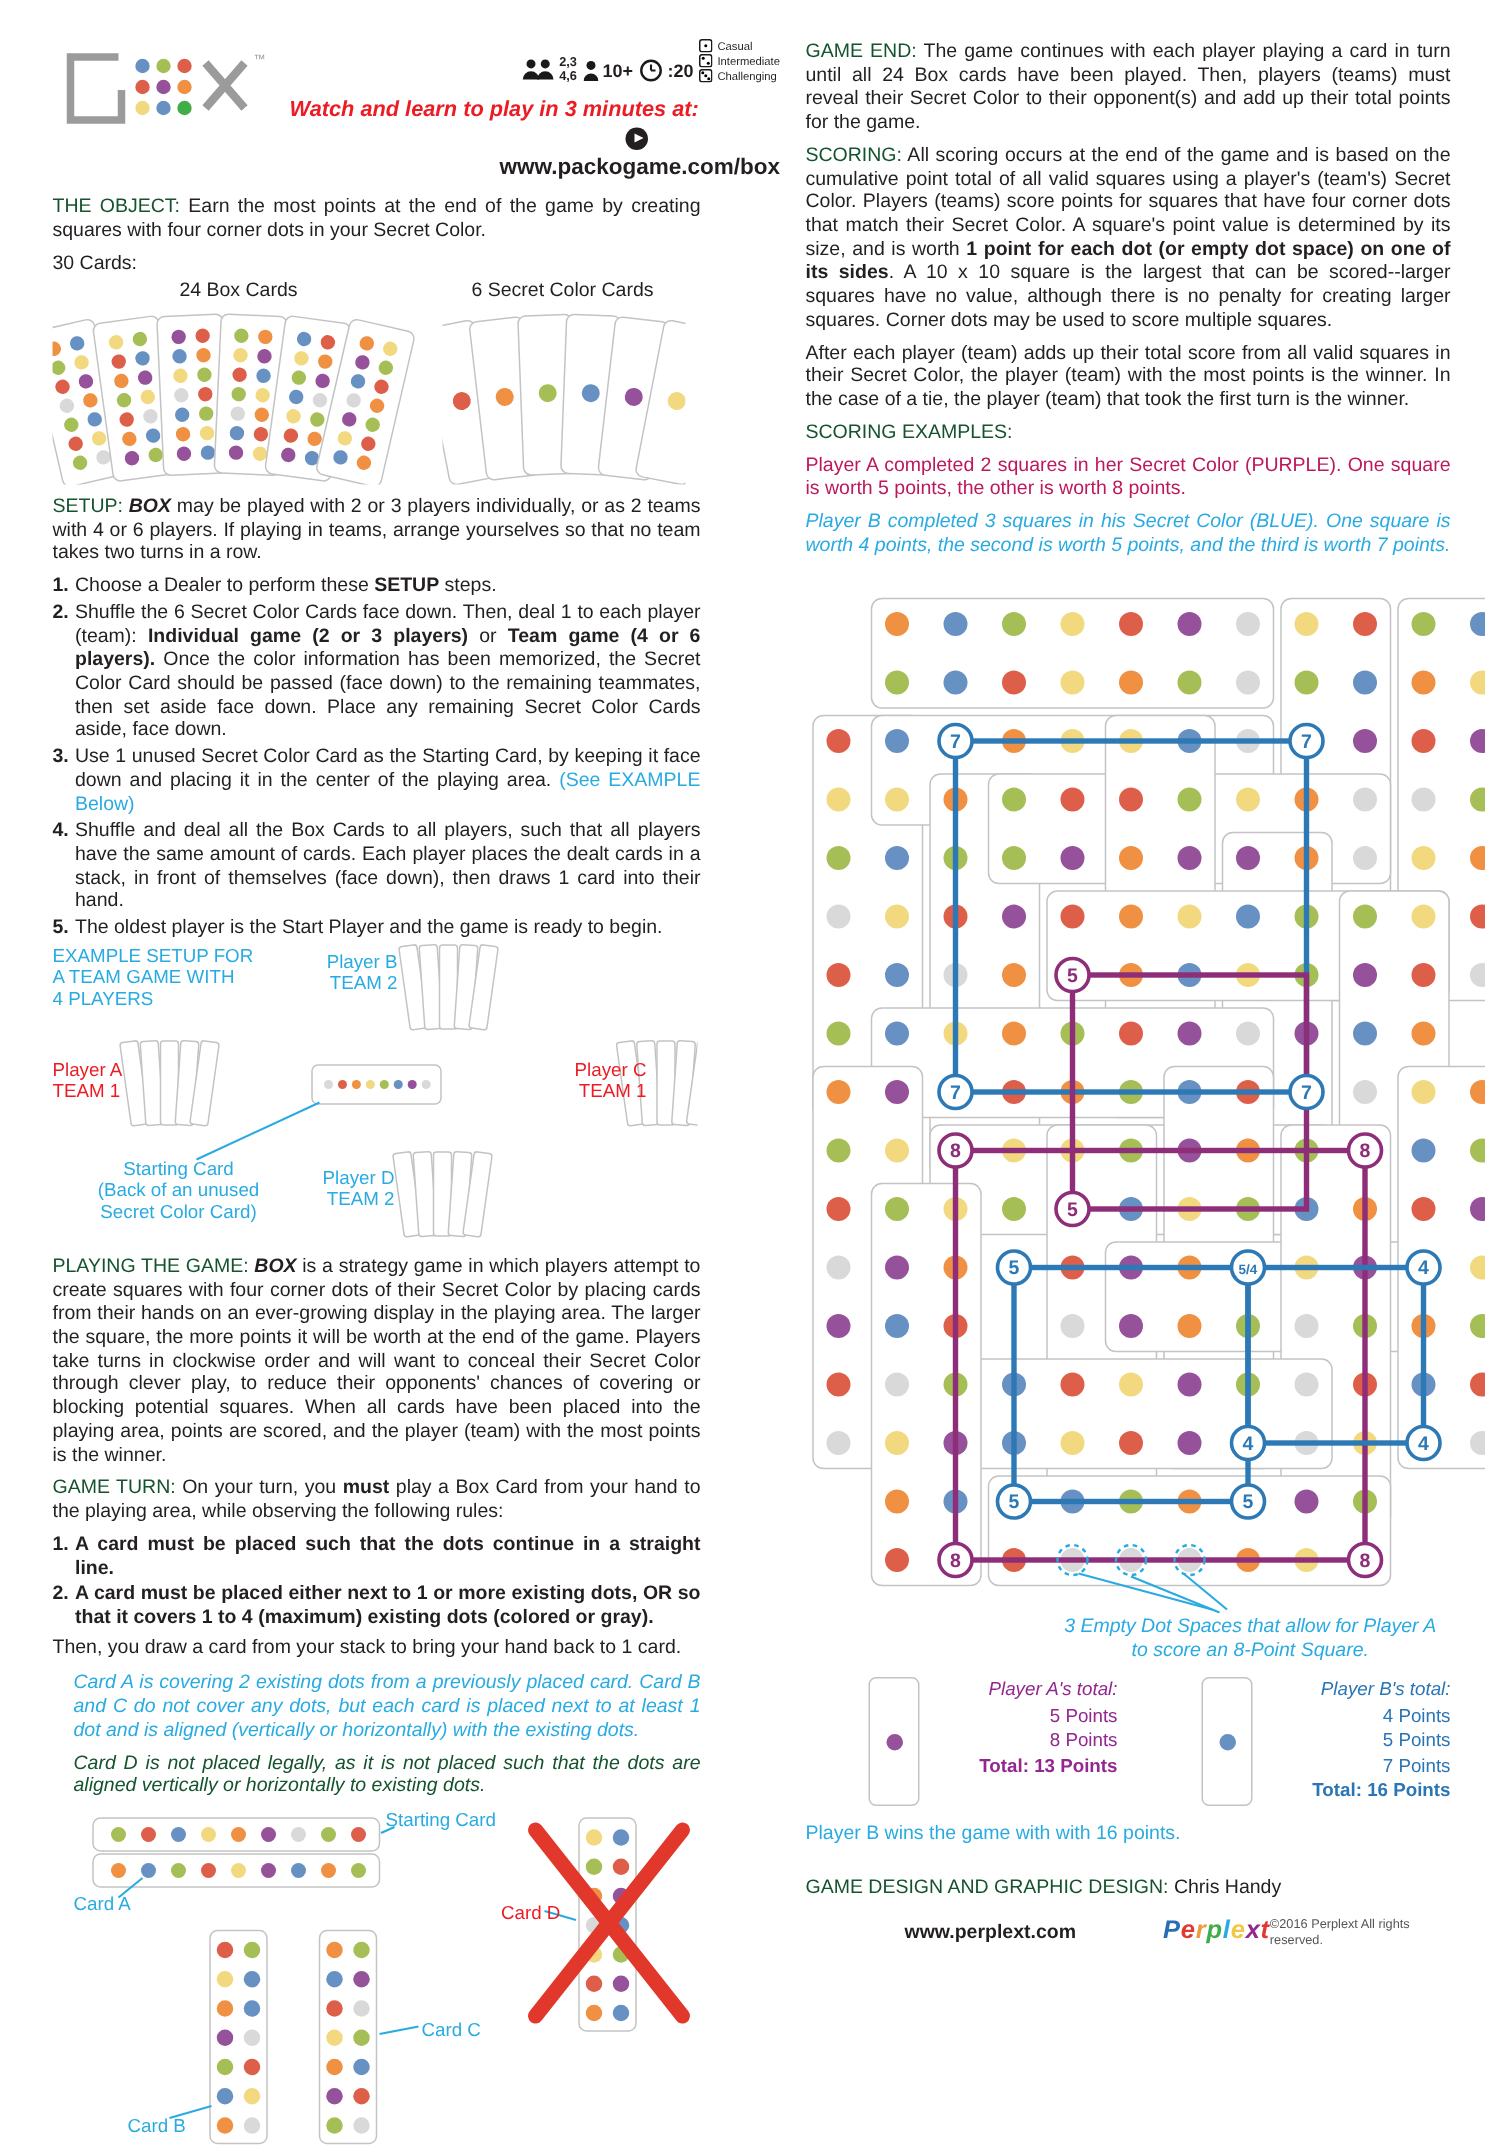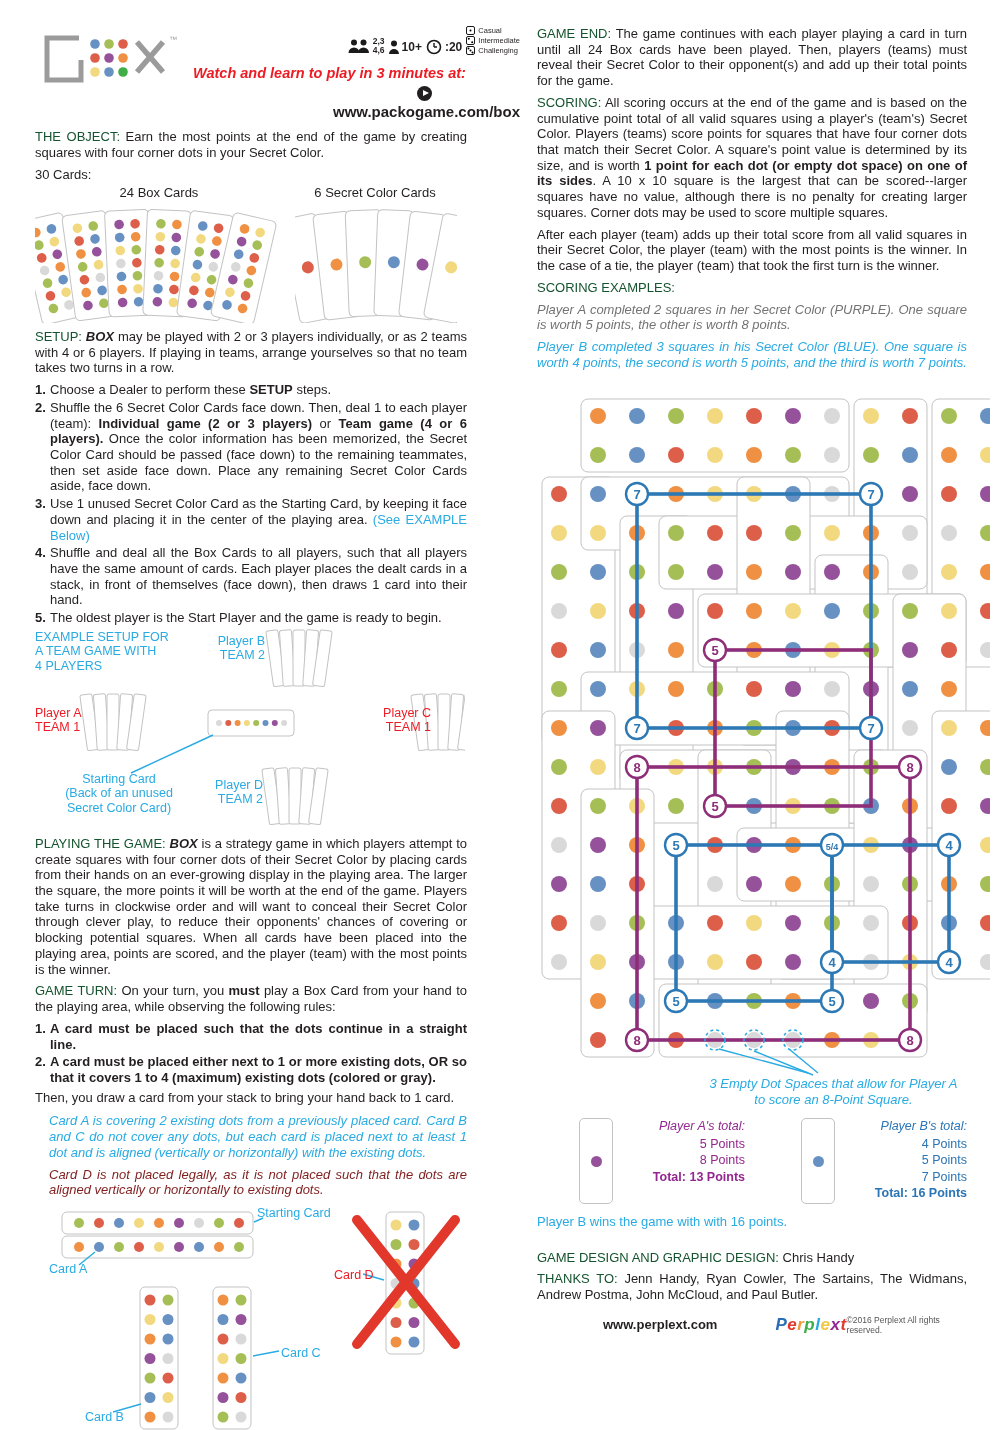--- a/index.html
+++ b/index.html
@@ -7,22 +7,22 @@
 body{font-family:"Liberation Sans",sans-serif;color:#231f20;font-size:13px;line-height:1.21;position:relative}
 .col{position:absolute;top:26px}
 .col-left{left:35px;width:432px}
 .col-right{left:537px;width:430px}
 .h-green{color:#14532d;font-weight:normal}
 .para{margin-bottom:6px;text-align:justify}
 .num-item{position:relative;padding-left:15px;margin-bottom:2px;text-align:justify}
 .num-item .num{position:absolute;left:0;font-weight:bold}
 .bold-item{font-weight:bold}
 .note-blue{color:#29abe2;font-style:italic}
-.note-red{color:#7f1d1d;font-style:italic}
-.note-purple{color:#737373;font-style:italic}
+.note-red{color:#14532d;font-style:italic}
+.note-purple{color:#be185d;}
 .indent{margin-left:14px}
 .top-row{display:flex;margin-bottom:8px}
 .logo-block{width:158px;flex:none}
 .top-right{flex:1}
 .icons-row{display:flex;justify-content:flex-end;align-items:flex-end;gap:4px;margin-bottom:10px}
 .icon-group{display:flex;align-items:center;gap:3px;font-weight:bold}
 .icon-group svg{fill:#1a1a1a}
 .ig-stack{font-size:8.5px;line-height:1.05;font-weight:bold}
 .ig-big{font-size:12px}
 .difficulty{font-size:7.5px;line-height:1.3}
@@ -876,21 +876,20 @@
           <div>5 Points</div>
           <div>7 Points</div>
           <div class="tt-total">Total: 16 Points</div>
         </div>
       </div>
     </div>
 
     <p class="winner-line">Player B wins the game with with 16 points.</p>
 
     <p class="para"><span class="h-green">GAME DESIGN AND GRAPHIC DESIGN:</span><span> Chris Handy</span></p>
-    <p class="para"><span class="h-green">THANKS TO:</span><span> Jenn Handy, Ryan Cowler, The Sartains, The Widmans, Andrew Postma, John McCloud, and Paul Butler.</span></p>
 
     <div class="footer">
       <span class="f-url">www.perplext.com</span>
       <span class="f-brand" id="brand"><span style="color: rgb(42, 109, 181);">P</span><span style="color: rgb(224, 57, 47);">e</span><span style="color: rgb(240, 154, 62);">r</span><span style="color: rgb(63, 174, 73);">p</span><span style="color: rgb(41, 171, 226);">l</span><span style="color: rgb(242, 199, 68);">e</span><span style="color: rgb(147, 39, 143);">x</span><span style="color: rgb(224, 57, 47);">t</span></span>
       <span class="f-copy">©2016 Perplext   All rights reserved.</span>
     </div>
 
   </div>
 </div>
 

